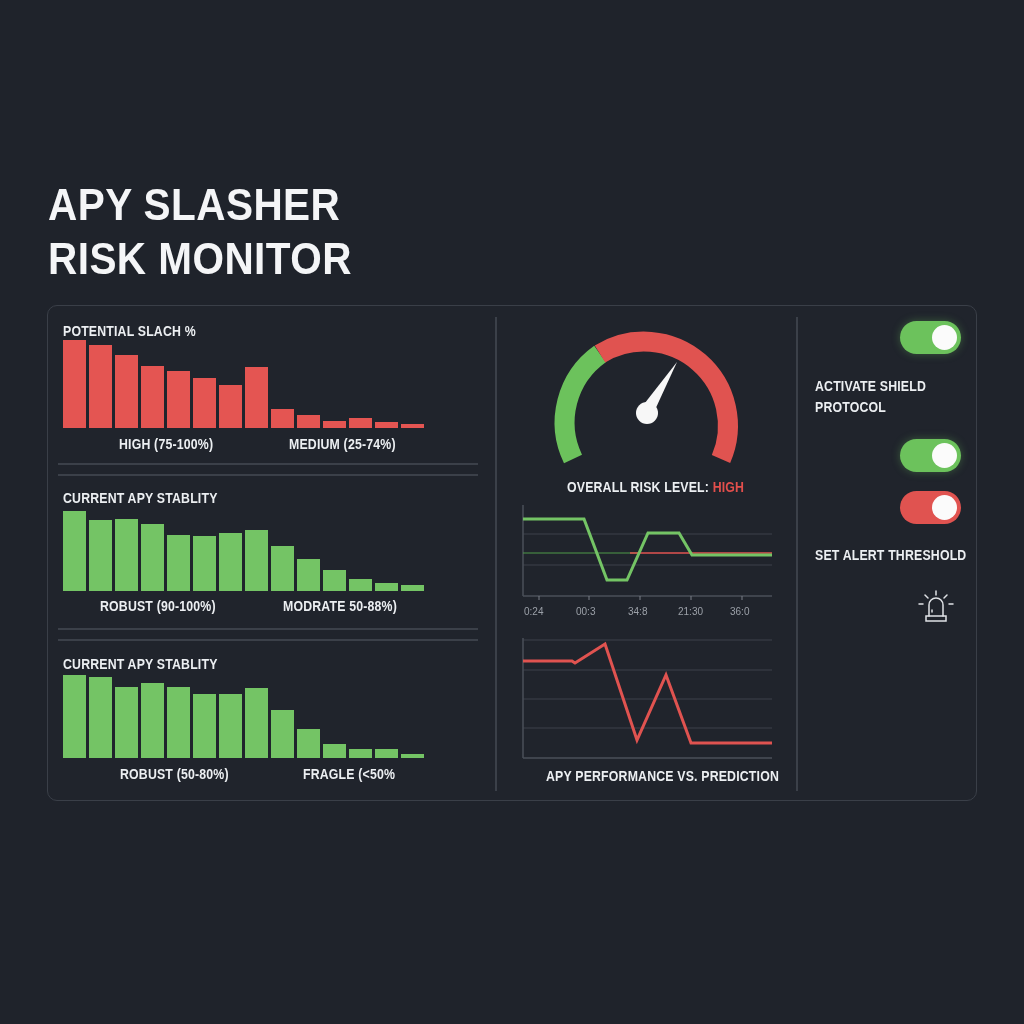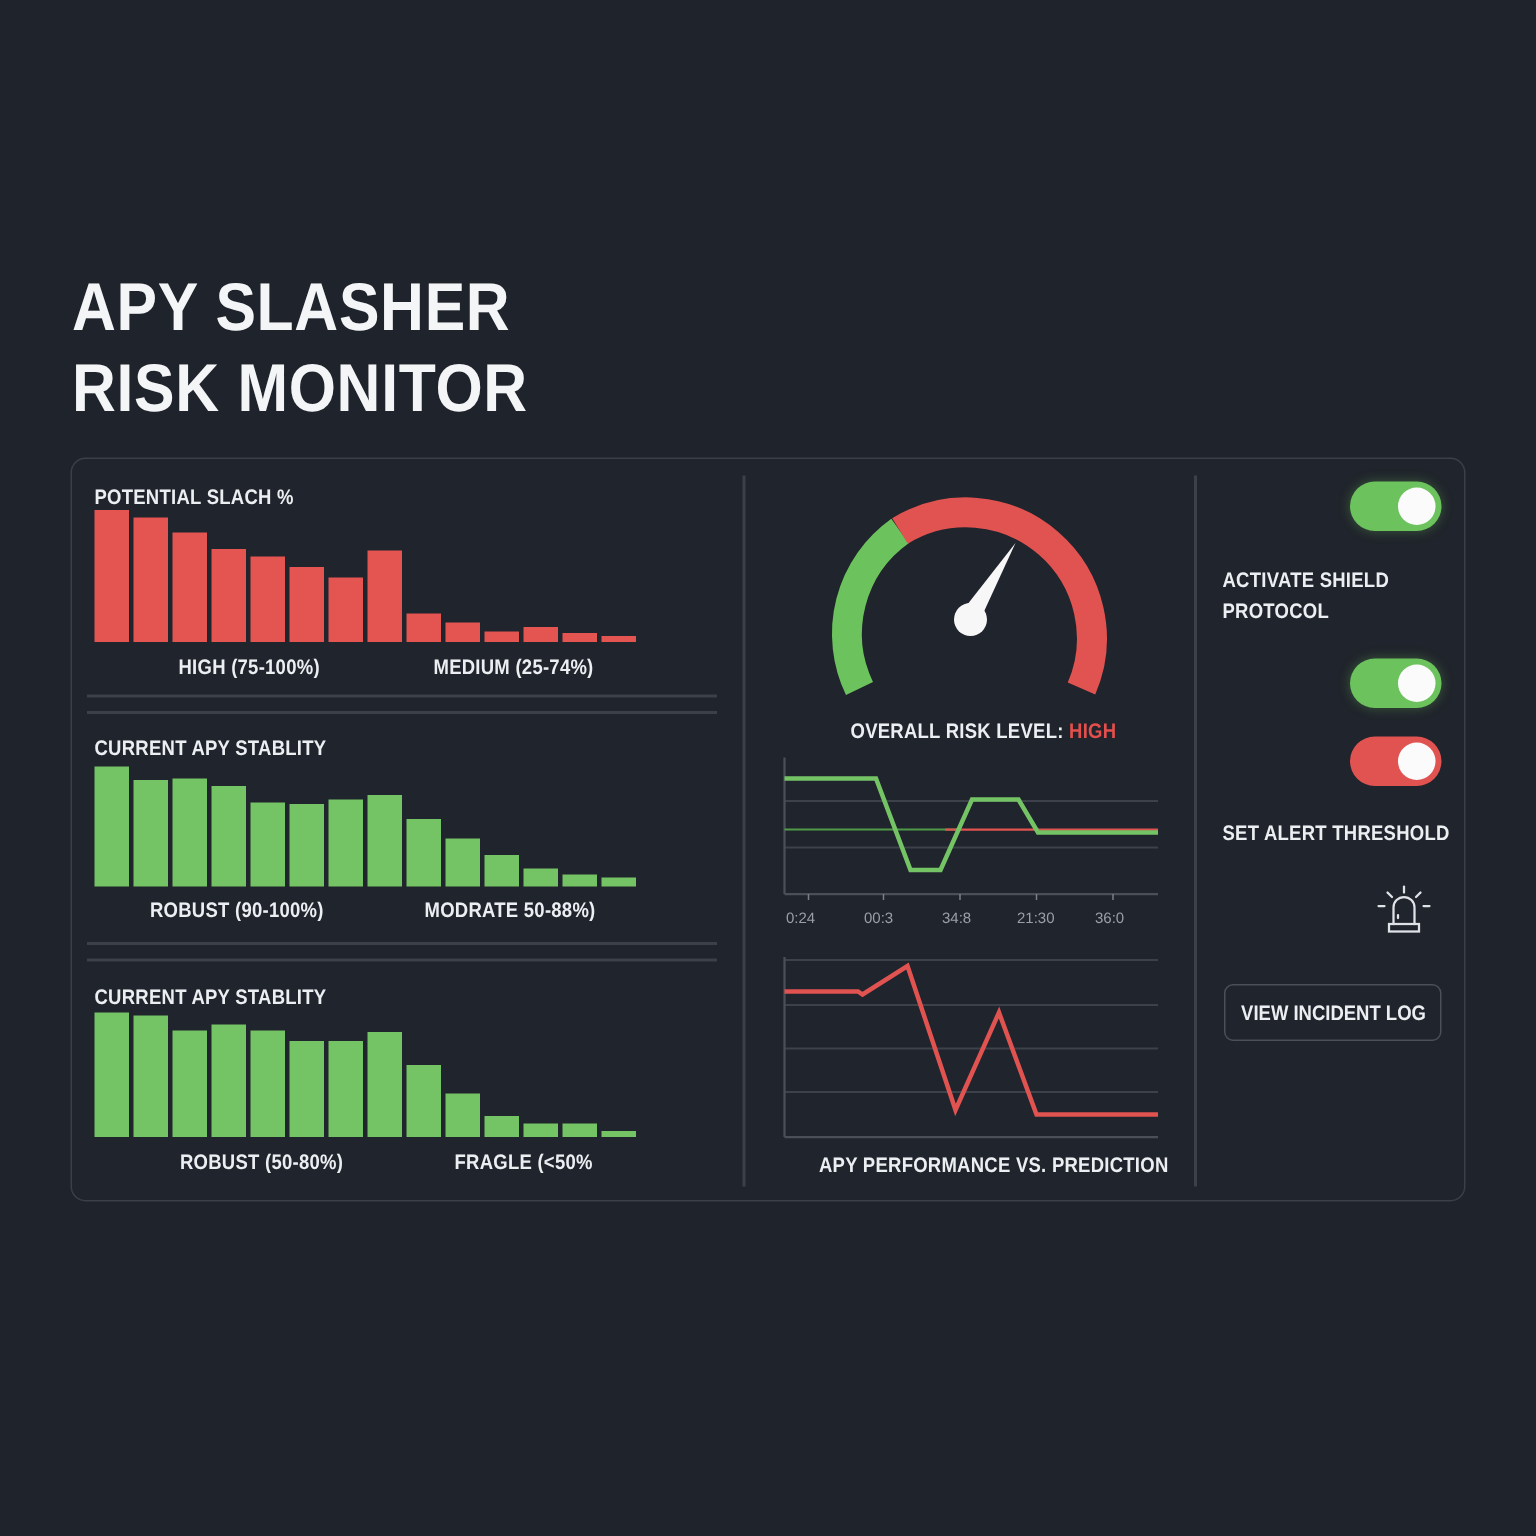--- a/index.html
+++ b/index.html
@@ -202,17 +202,14 @@
       <rect x="10" y="26" width="20" height="5"></rect>
       <line x1="20" y1="1" x2="20" y2="5"></line>
       <line x1="9" y1="5" x2="12" y2="8"></line>
       <line x1="31" y1="5" x2="28" y2="8"></line>
       <line x1="3" y1="14" x2="7" y2="14"></line>
       <line x1="33" y1="14" x2="37" y2="14"></line>
       <line x1="16" y1="20" x2="16" y2="22"></line>
     </g>
   </svg>
 
-  <button class="btn">
-    <span>VIEW INCIDENT LOG</span>
-  </button>
 
 </div>
 
 </body></html>

